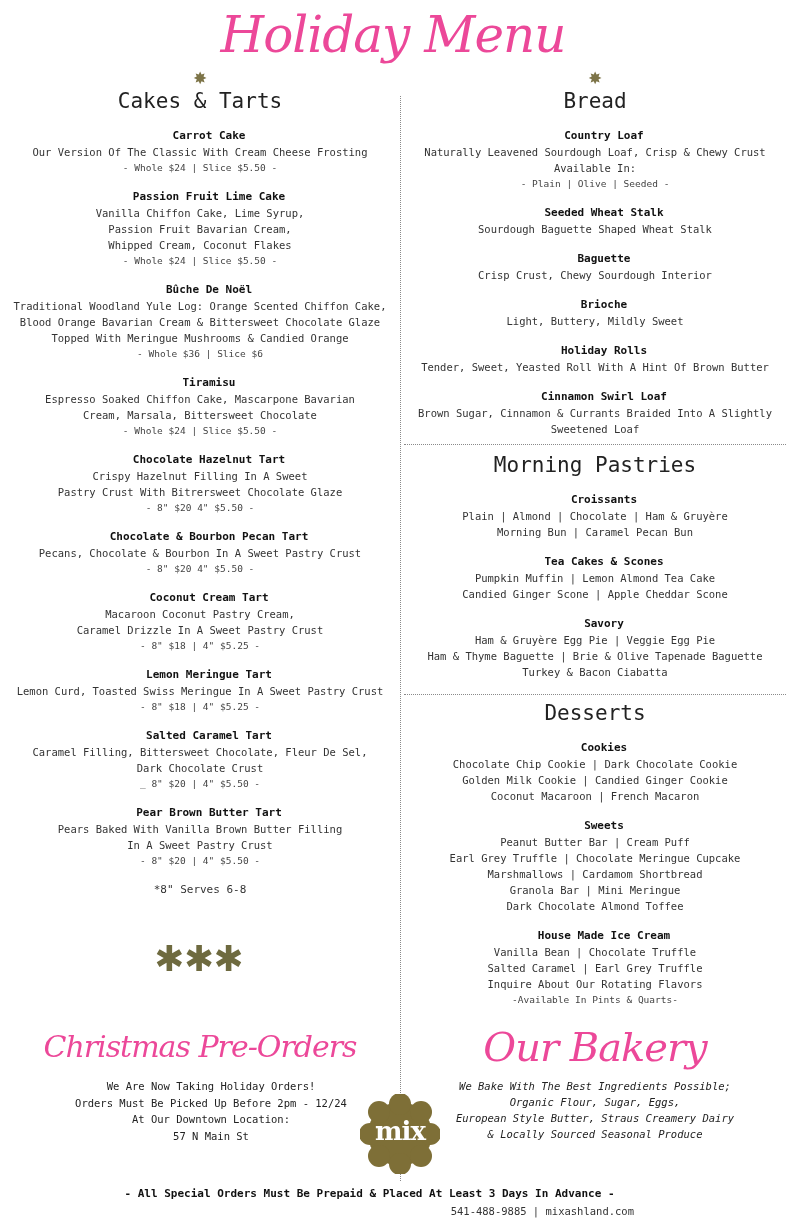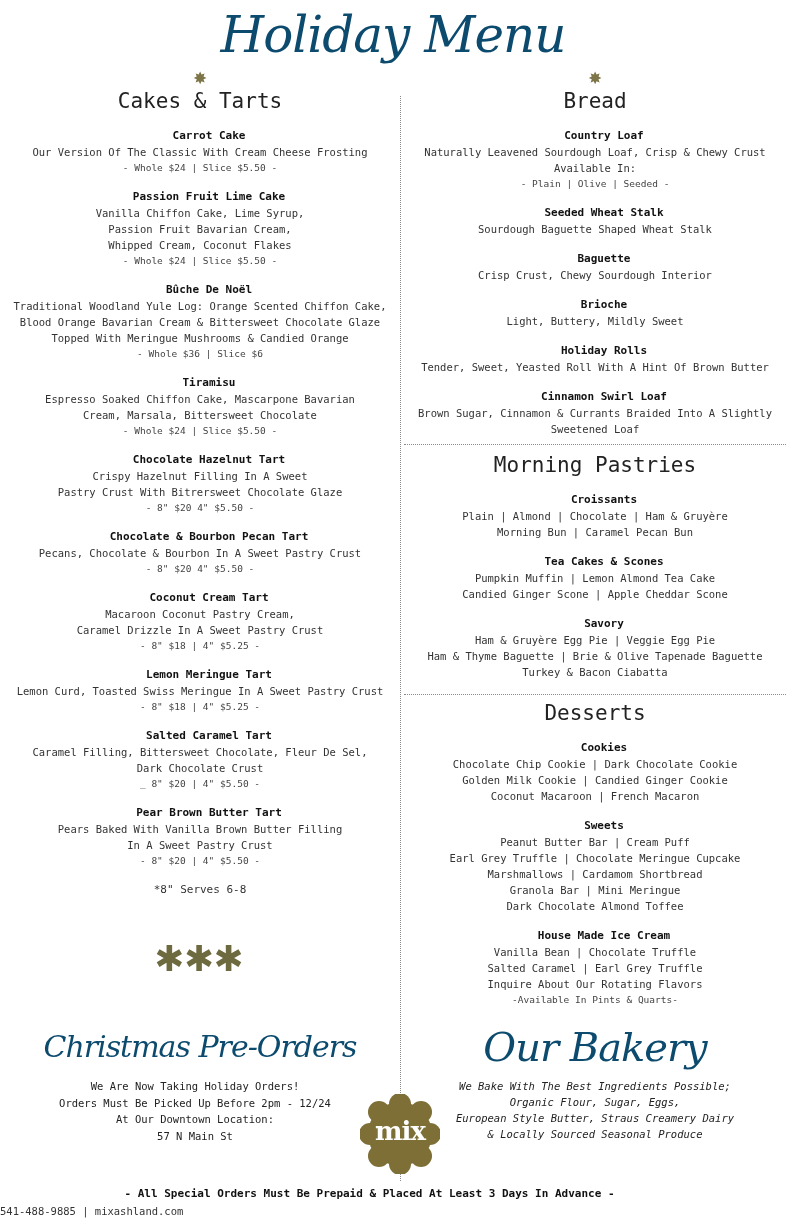--- a/index.html
+++ b/index.html
@@ -2,21 +2,21 @@
 <html><head>
   <meta charset="utf-8">
   <style>
     * { box-sizing: border-box; margin: 0; padding: 0; }
     html, body { width: 786px; height: 1220px; background: #ffffff; overflow: hidden; }
     body { position: relative; font-family: "DejaVu Sans Mono", "Liberation Mono", monospace; color: #222; }
 
     .script {
       font-family: "DejaVu Serif", "Liberation Serif", serif;
       font-style: italic;
-      color: #0c4a6e;
+      color: #ec4899;
       font-weight: normal;
       letter-spacing: -1px;
     }
 
     #title {
       position: absolute; left: 0; width: 786px; top: 2px; text-align: center;
       font-size: 50px; line-height: 66px;
     }
 
     .col { position: absolute; text-align: center; }
@@ -45,21 +45,21 @@
 
     #asterisks {
       position: absolute; left: 140px; width: 120px; top: 930px; text-align: center;
       color: #6e6a3f; font-size: 46px; line-height: 50px; font-weight: bold; letter-spacing: 2px;
     }
 
     #preorder-title {
       position: absolute; left: 0; width: 400px; top: 1022px; text-align: center; font-size: 30px; line-height: 50px;
     }
     #preorder-body {
-      position: absolute; left: 0; width: 390px; top: 1078px; text-align: center;
+      position: absolute; left: 16px; width: 390px; top: 1078px; text-align: center;
     }
     #preorder-body div { font-size: 10.5px; line-height: 16.5px; color: #222; }
 
     #bakery-title {
       position: absolute; left: 404px; width: 382px; top: 1022px; text-align: center; font-size: 40px; line-height: 50px;
     }
     #bakery-body { position: absolute; left: 404px; width: 382px; top: 1078px; text-align: center; }
     #bakery-body div { font-size: 10.5px; line-height: 16px; color: #222; font-style: italic; }
 
     #logo {
@@ -69,21 +69,21 @@
       position: absolute; left: 0; width: 80px; top: 22px; text-align: center;
       font-family: "DejaVu Serif", "Liberation Serif", serif; font-weight: bold;
       font-size: 26px; color: #ffffff; letter-spacing: -1px;
     }
 
     #footer-note {
       position: absolute; left: 0; width: 739px; top: 1186px; text-align: center;
       font-weight: bold; font-size: 11px; line-height: 16px; color: #111;
     }
     #footer-contact {
-      position: absolute; left: 0; width: 634px; top: 1204px; text-align: left;
+      position: absolute; left: 0; width: 634px; top: 1204px; text-align: right;
       font-size: 10.5px; line-height: 14px; color: #333;
     }
   </style>
 </head>
 <body>
 
 <h1 id="title" class="script">Holiday Menu</h1>
 
 <div id="vdivider"></div>
 

